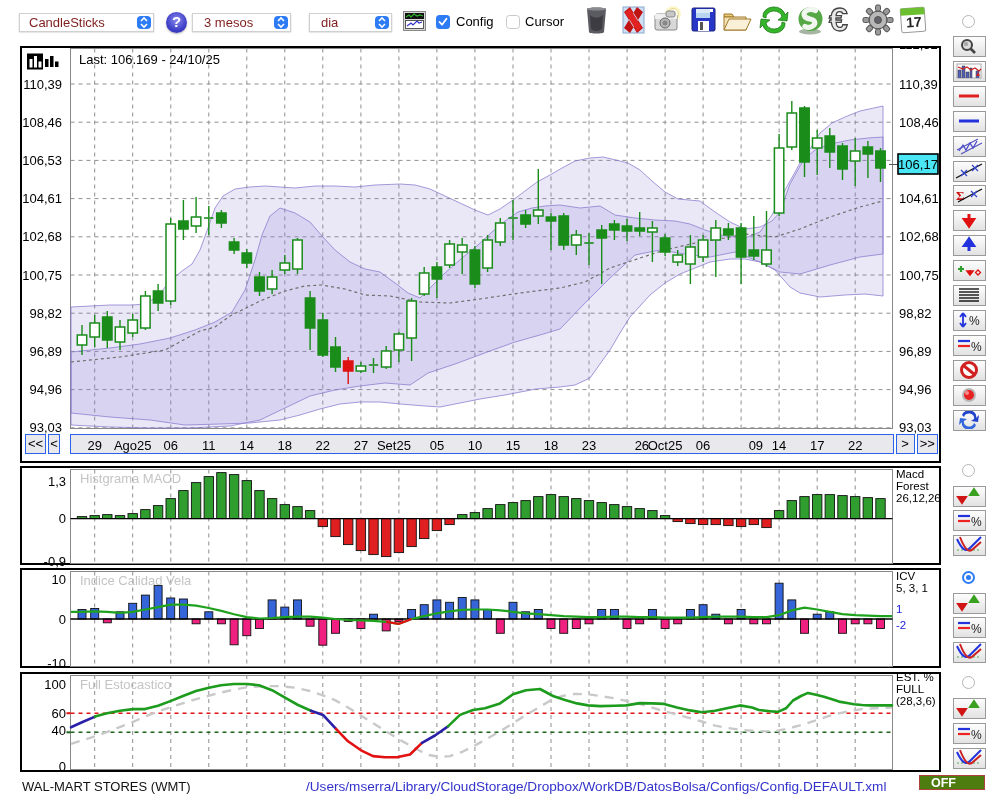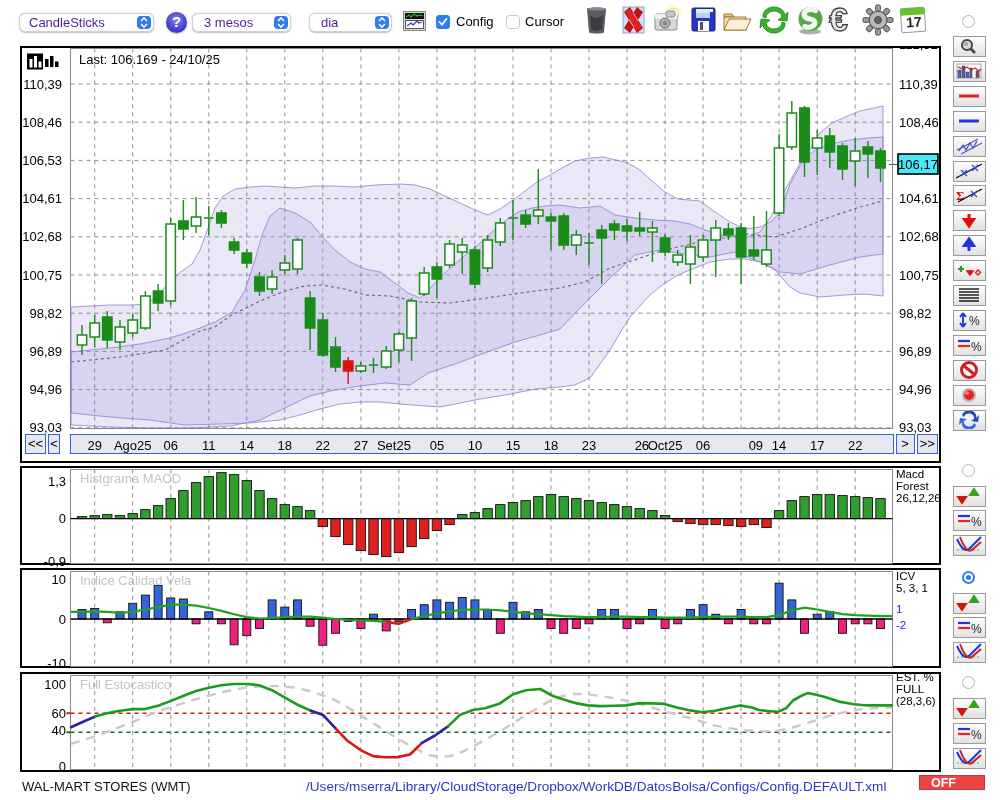--- a/index.html
+++ b/index.html
@@ -8,22 +8,22 @@
 .plot{position:absolute;border:1px solid #888;box-sizing:border-box}
 .lbl{position:absolute;font-size:13px;color:#000;white-space:nowrap}
 .lblr{position:absolute;font-size:13px;color:#000;text-align:right;white-space:nowrap}
 .wm{position:absolute;font-size:13px;color:#c4c4c4;white-space:nowrap}
 .navb{position:absolute;border:1.5px solid #2a62e8;background:#e9e9ed;box-sizing:border-box;
 text-align:center;font-size:13px;color:#000}
 .sbtn{position:absolute;left:953px;width:33px;height:21px;box-sizing:border-box;
 border:1.5px solid #9a9a9a;background:linear-gradient(#fdfdfd,#e2e2e2)}
 .radio{position:absolute;width:13px;height:13px;border-radius:50%;border:1.5px solid #b5b5b5;
 background:#fff;box-sizing:border-box}
-.pop{position:absolute;height:17px;background:#fff;border:1px solid #d0d0d0;border-radius:6px;
-box-shadow:0 0.5px 1.5px rgba(0,0,0,0.25);font-size:13px;color:#4c1d95}
+.pop{position:absolute;height:17px;background:#fff;border:1px solid #d0d0d0;border-radius:0;
+box-shadow:0 0.5px 1.5px rgba(0,0,0,0.25);font-size:13px;color:#7f1d1d}
 .chev{position:absolute;width:14px;height:13px;border-radius:4px;background:#2d7bf5}
 .ck{position:absolute;width:14px;height:14px;border-radius:3.5px;box-sizing:border-box}
 .st{position:absolute;font-size:11.5px;color:#000;line-height:12px;white-space:nowrap}
 </style></head><body>
 
 <div class="pop" style="left:19px;top:13px;width:133px">
  <span style="position:absolute;left:9px;top:1px">CandleSticks</span>
  <div class="chev" style="right:2px;top:1.5px"><svg width="14" height="13" viewBox="0 0 14 13">
   <path d="M4 5 L7 2 L10 5 M4 8 L7 11 L10 8" stroke="#fff" stroke-width="1.6" fill="none"></path>
       </svg></div>
@@ -493,21 +493,21 @@
 <div class="lblr" style="left:22px;top:758.5px;width:44px">0</div>
 <div class="wm" style="left:80px;top:677px">Full Estocastico</div>
 <div class="st" style="left:896px;top:467.5px">Macd<br>Forest<br>26,12,26</div>
 <div class="st" style="left:896px;top:570px">ICV<br>5, 3, 1</div>
 <div class="st" style="left:896px;top:603px;color:#2222dd">1</div>
 <div class="st" style="left:896px;top:619px;color:#2222dd">-2</div>
 <div class="st" style="left:896px;top:670.5px">EST. %<br>FULL<br>(28,3,6)</div>
 
 <div class="lbl" style="left:22px;top:779px;font-size:13px;color:#111">WAL-MART STORES (WMT)</div>
 <div class="lbl" style="left:306px;top:779px;font-size:13.6px;color:#3333cc">/Users/mserra/Library/CloudStorage/Dropbox/WorkDB/DatosBolsa/Configs/Config.DEFAULT.xml</div>
-<div class="a" style="left:919px;top:774.5px;width:66px;height:15px;background:#ef4444;border:1px solid #b04040;box-sizing:border-box">
+<div class="a" style="left:919px;top:774.5px;width:66px;height:15px;background:#4d7c0f;border:1px solid #b04040;box-sizing:border-box">
  <span style="position:absolute;left:11px;top:0.5px;color:#fff;font-size:12.5px;font-weight:bold">OFF</span>
 </div>
 <div class="sbtn" style="top:36.0px">
     <svg width="30" height="18" viewBox="0 0 30 18" style="position:absolute;left:0;top:0">
       <circle cx="13" cy="8" r="5" fill="#ddd" stroke="#444" stroke-width="2"></circle>
       <path d="M16.5 11.5 L21 16" stroke="#444" stroke-width="2.6"></path>
       <circle cx="12" cy="7" r="2.2" fill="#aaa"></circle>
     </svg>
   </div>
 <div class="sbtn" style="top:60.9px">

